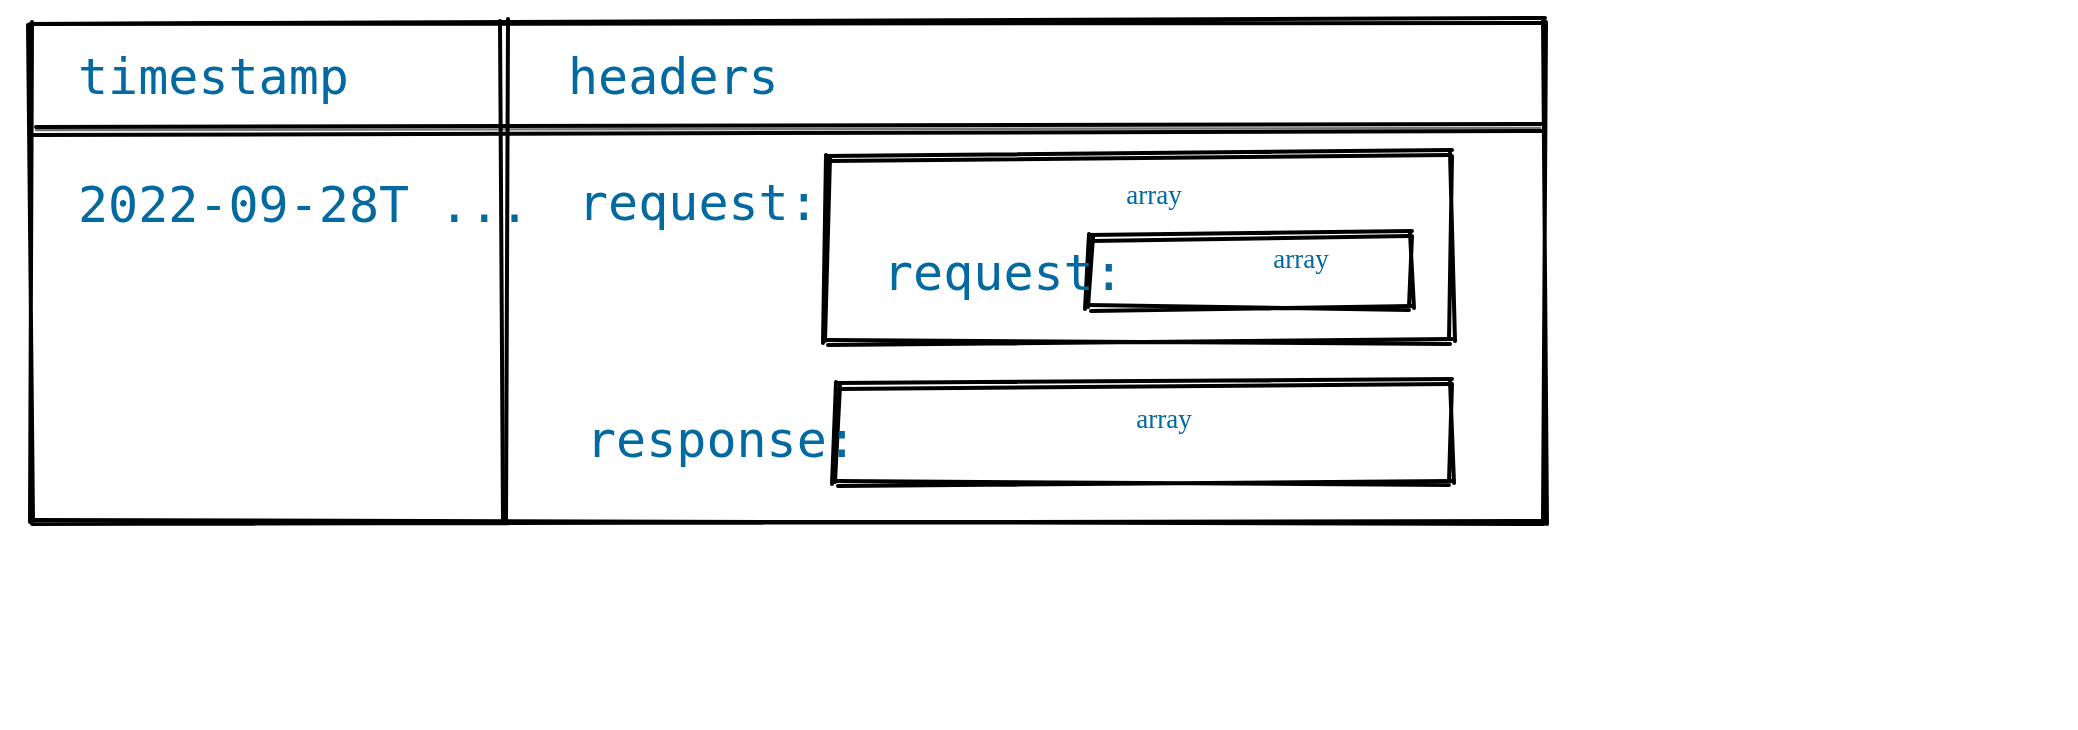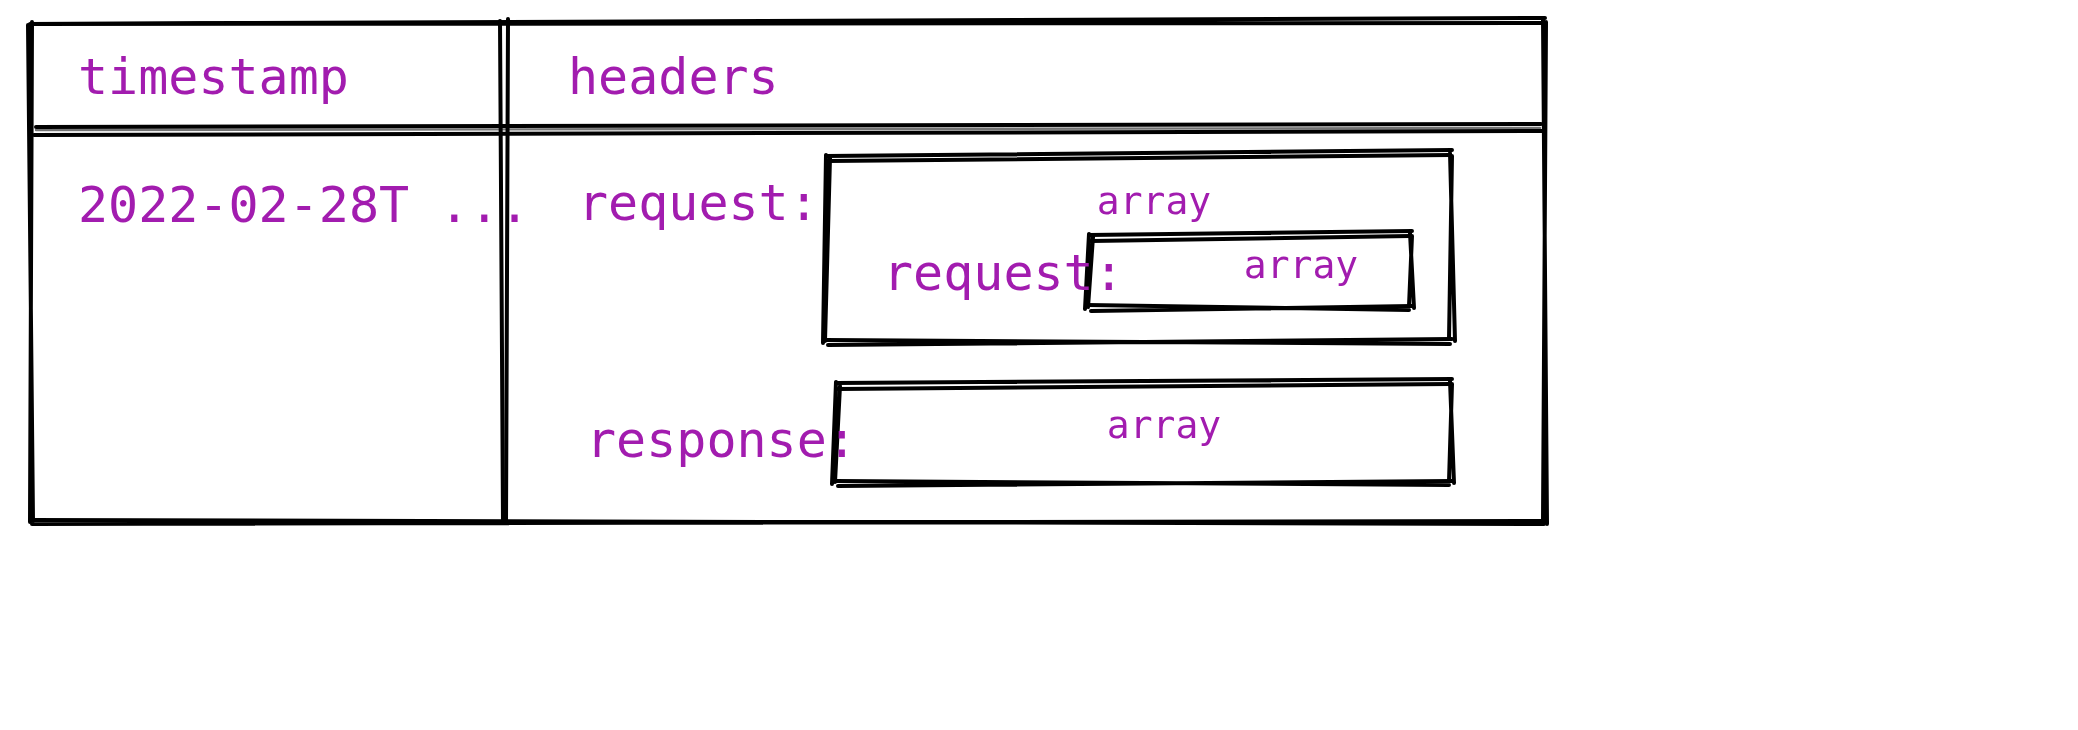--- a/index.html
+++ b/index.html
@@ -36,41 +36,42 @@
     position: absolute;
     left: 0;
     top: 0;
     width: 2078px;
     height: 730px;
   }
 
   .cell-text {
     position: absolute;
     font-family: "DejaVu Sans Mono", "Liberation Mono", monospace;
-    color: #a21caf;
+    color: #0369a1;
     white-space: pre;
     line-height: 1;
   }
 
   .col-header {
     font-size: 50px;
     letter-spacing: 0px;
   }
 
   .value-text {
     font-size: 50px;
   }
 
   .field-label {
     font-size: 50px;
     margin-left: 38px;
   }
 
   .type-label {
-    font-size: 38px;
+    font-size: 27px;
+    font-family: Liberation Serif, serif;
   }
 
   
   #header-timestamp { left: 78px;  top: 52px; }
   #header-metadata  { left: 568px; top: 52px; }
 
   #value-timestamp  { left: 78px;  top: 180px; }
 
   #label-request    { left: 540px; top: 178px; }
   #label-headers    { left: 845px; top: 248px; }
@@ -128,21 +129,21 @@
       </g>
     </g>
   </svg>
 
   <div id="text-layer">
 
     <div class="cell-text col-header" id="header-timestamp">timestamp</div>
 
     <div class="cell-text col-header" id="header-metadata">headers</div>
 
-    <div class="cell-text value-text" id="value-timestamp">2022-02-28T ...</div>
+    <div class="cell-text value-text" id="value-timestamp">2022-09-28T ...</div>
 
     <div class="cell-text field-label" id="label-request">request:</div>
 
     <div class="cell-text type-label" id="type-request-array">array</div>
 
     <div class="cell-text field-label" id="label-headers">request:</div>
 
     <div class="cell-text type-label" id="type-headers-array">array</div>
 
     <div class="cell-text field-label" id="label-response">response:</div>

